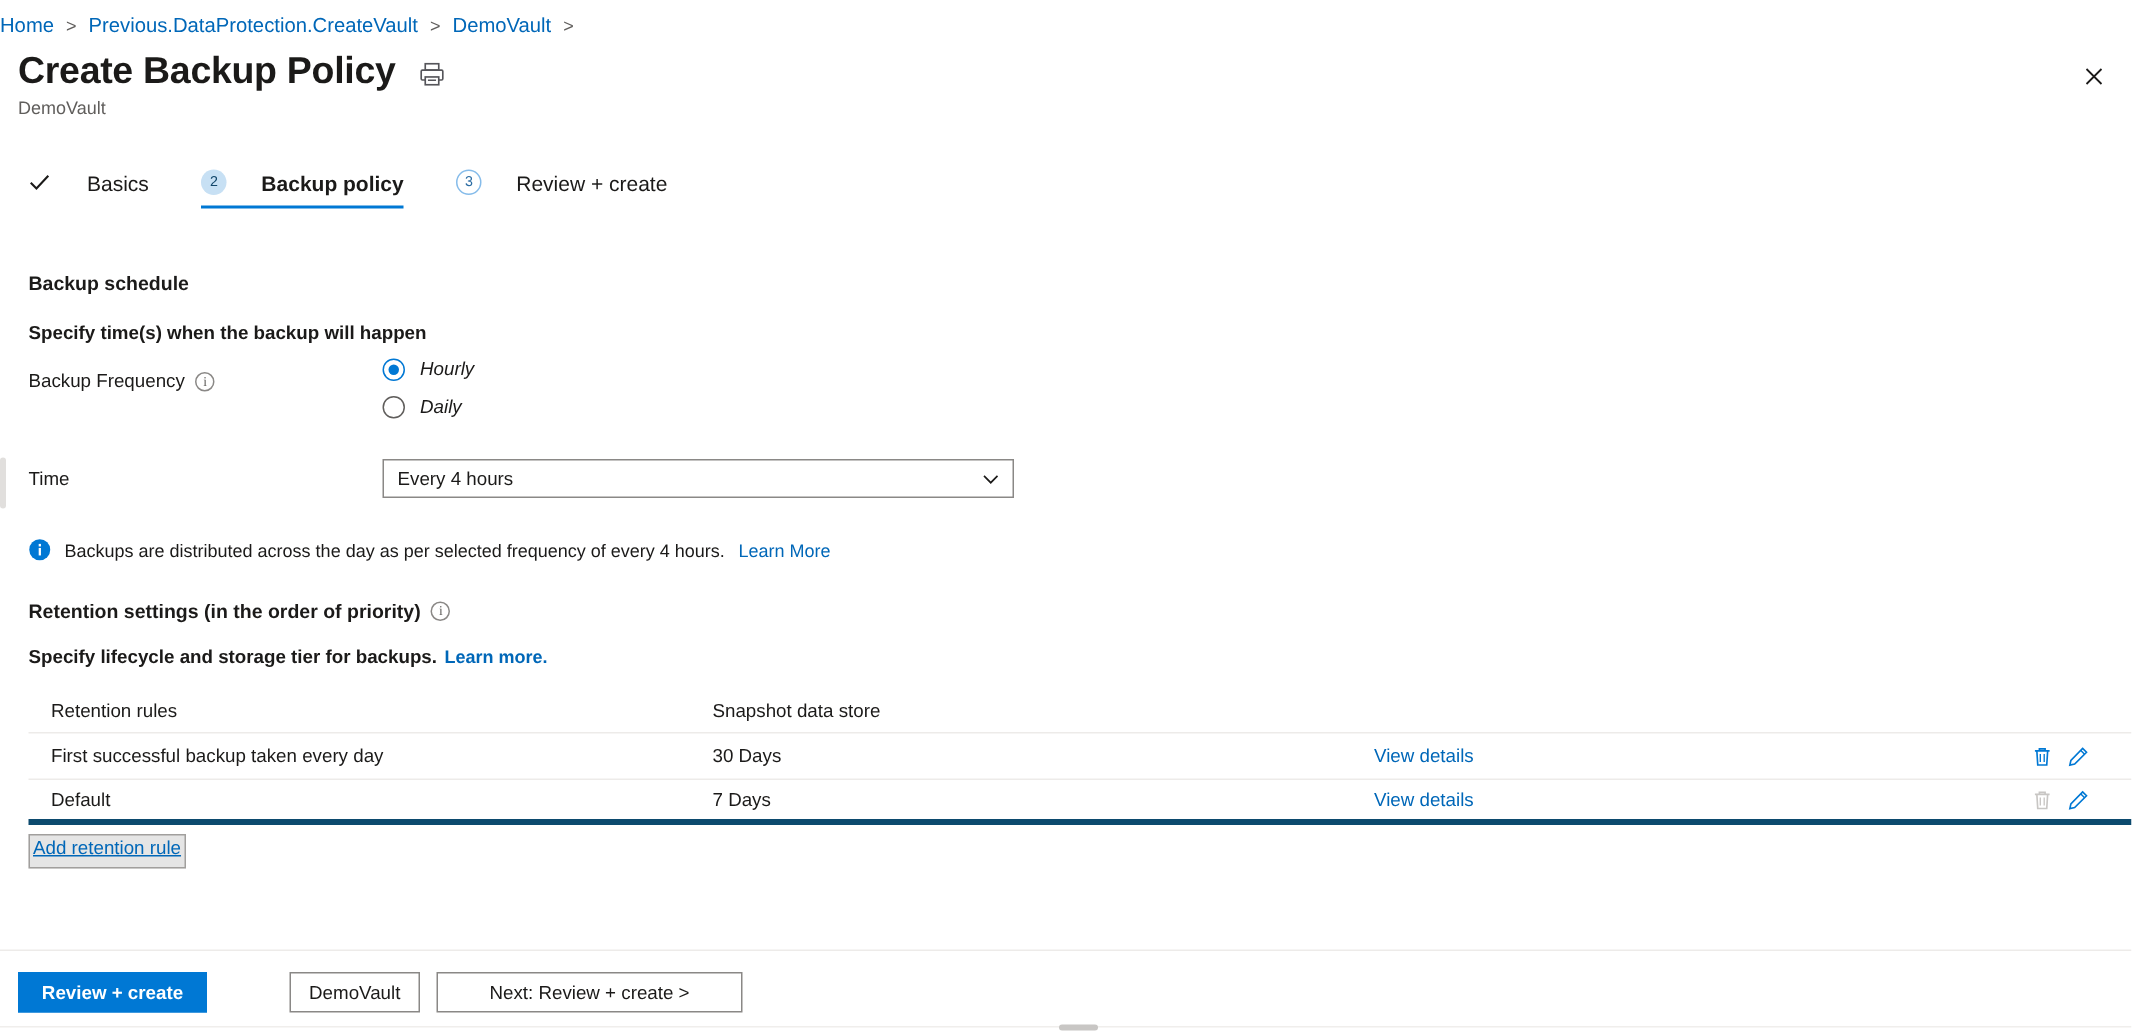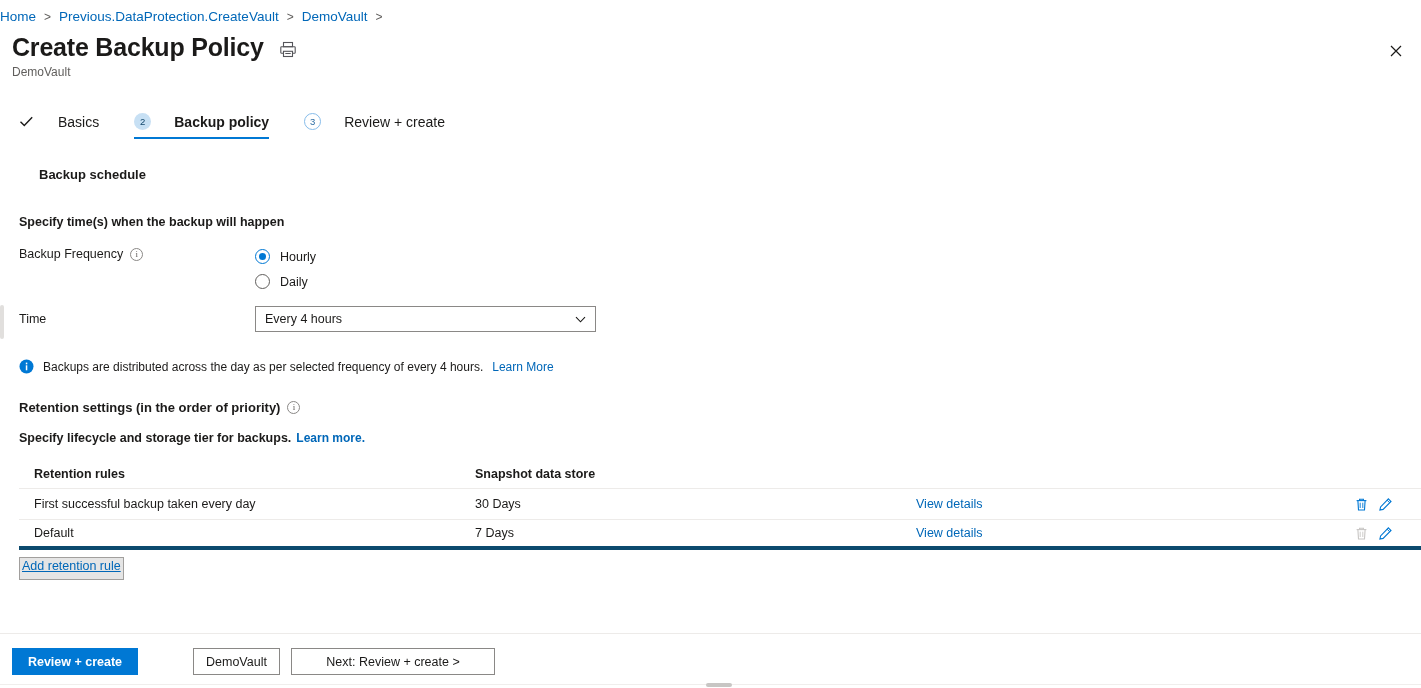--- a/index.html
+++ b/index.html
@@ -82,56 +82,56 @@
   }
   .info-i {
     width:13px; height:13px; border:1px solid #8a8886; border-radius:50%;
     display:inline-flex; align-items:center; justify-content:center;
     font-size:9px; color:#605e5c; font-style:normal; line-height:1;
     font-family:"Liberation Serif", serif; cursor:pointer;
   }
 
   
   .radio-group { position:absolute; left:255px; }
-  .radio-row { display:flex; align-items:flex-end; gap:10px; height:25px; cursor:pointer; }
+  .radio-row { display:flex; align-items:flex-start; gap:10px; height:25px; cursor:pointer;font-style:italic; }
   .radio {
     width:15px; height:15px; border-radius:50%;
     border:1.4px solid #605e5c; background:#fff;
     display:flex; align-items:center; justify-content:center; flex:none;
   }
   .radio.checked { border-color:#0078d4; }
   .radio.checked::after {
     content:""; width:7px; height:7px; border-radius:50%; background:#0078d4;
   }
   .radio-label { font-size:12.5px; color:#1b1a19; }
 
   
   .select-box {
-    position:absolute; left:255px; width:341px; height:26px;
+    position:absolute; left:255px; width:421px; height:26px;
     border:1px solid #8a8886; background:#fff;
     display:flex; align-items:center; justify-content:space-between;
     padding:0 8px 0 9px; cursor:pointer;
   }
   .select-value { font-size:12.5px; color:#1b1a19; }
   .chev { width:13px; height:13px; display:block; }
 
   
   .info-banner {
     position:absolute; left:19px;
     display:flex; align-items:center; gap:9px;
     font-size:12px; color:#1b1a19;
   }
   .info-dot { width:15px; height:15px; display:block; flex:none; }
   .link { color:#0067b8; cursor:pointer; }
 
   
   .rtable { position:absolute; left:19px; right:0px; }
   .rt-head {
     display:flex; align-items:center; height:28px;
-    font-size:12.5px; font-weight:700; color:#1b1a19;
+    font-size:12.5px; font-weight:400; color:#1b1a19;
     padding-left:15px;
   }
   .rt-row {
     display:flex; align-items:center; height:31px;
     border-top:1px solid #edebe9;
     font-size:12.5px; color:#1b1a19;
     padding-left:15px;
   }
   .rt-row.last { border-bottom:4px solid #0c4a6e; }
   .c-rule { width:441px; flex:none; }
@@ -233,21 +233,21 @@
     </div>
 
     <div class="step">
       <span class="num-circle outline">3</span>
       <span class="step-label">Review + create</span>
     </div>
   </div>
 
   <div class="content">
 
-    <div class="section-head" style="top:12px;margin-left:20px;">Backup schedule</div>
+    <div class="section-head" style="top:26px;">Backup schedule</div>
     <div class="section-sub" style="top:60px;">Specify time(s) when the backup will happen</div>
 
     <div class="field-label" style="top:92px;">
       <span>Backup Frequency</span>
       <i class="info-i">i</i>
     </div>
 
     <div class="radio-group" style="top:84px;">
       <div class="radio-row">
         <span class="radio checked"></span>

